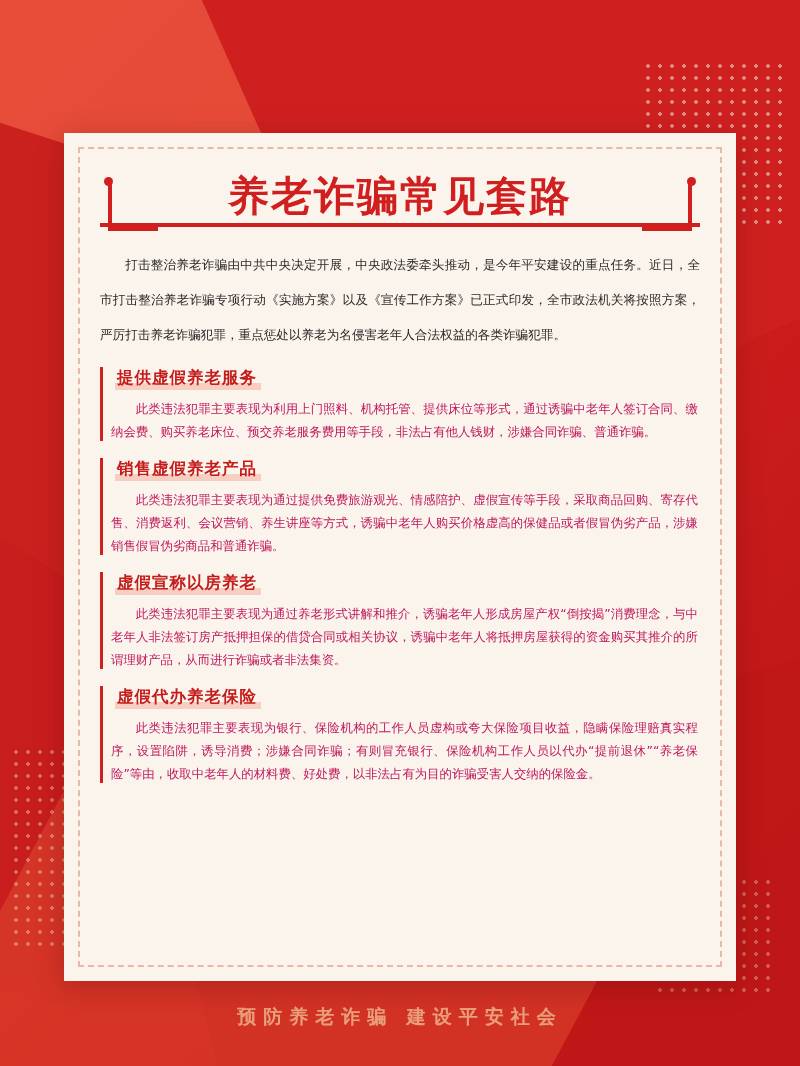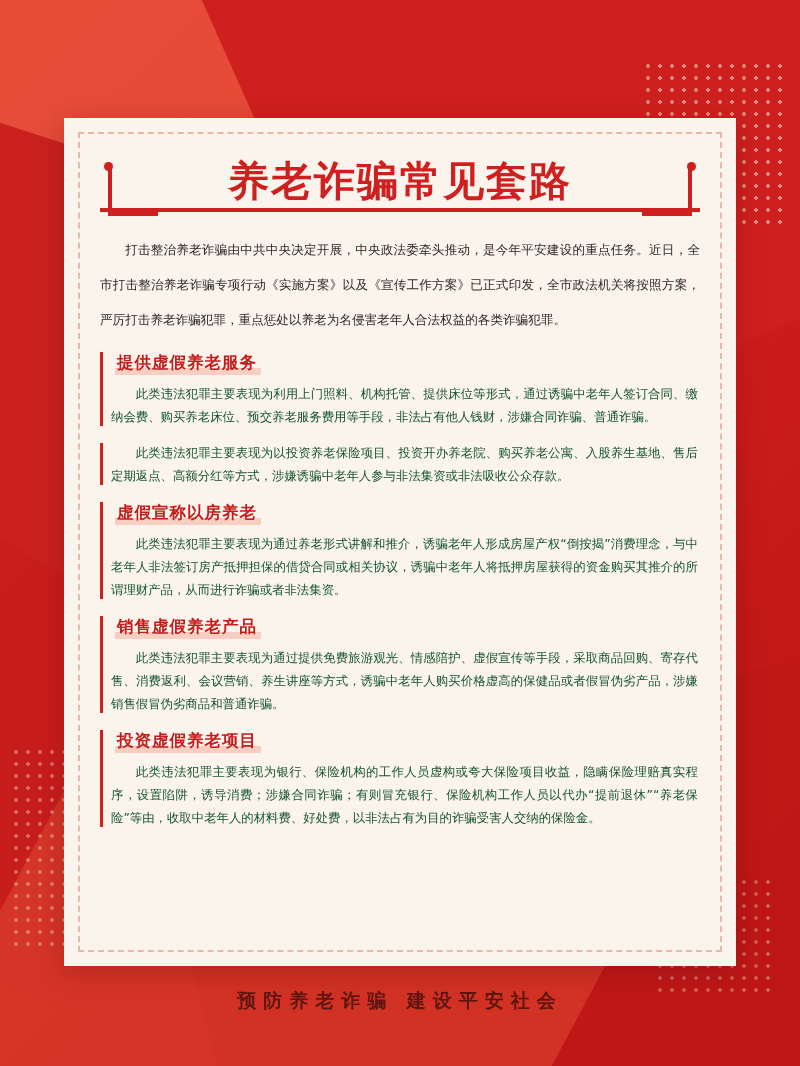--- a/index.html
+++ b/index.html
@@ -100,21 +100,21 @@
     bottom: 70px;
     width: 120px;
     height: 120px;
     opacity: 0.35;
   }
 
   
   .poster {
     position: absolute;
     left: 64px;
-    top: 118px;
+    top: 133px;
     width: 672px;
     height: 848px;
     background: #fbf4ec;
     box-shadow: 0 6px 26px rgba(90, 10, 10, 0.28);
   }
   .poster-inner-border {
     position: absolute;
     left: 14px;
     top: 14px;
     right: 14px;
@@ -228,35 +228,35 @@
     right: 0;
     bottom: 2px;
     height: 7px;
     background: #f6cfc2;
     z-index: 1;
   }
   .section-body {
     margin-top: 5px;
     font-size: 12.4px;
     line-height: 23px;
-    color: #14532d;
+    color: #be185d;
     text-align: justify;
     text-indent: 2em;
     padding-right: 2px;
     font-family: "DejaVu Sans", "Liberation Sans", sans-serif;
   }
 
   
   .footer-band {
     position: absolute;
     left: 0;
     right: 0;
-    bottom: 52px;
+    bottom: 36px;
     text-align: center;
-    color: #000000;
+    color: #fef9c3;
     font-size: 19px;
     letter-spacing: 7px;
     font-weight: bold;
     opacity: 0.55;
     font-family: "DejaVu Sans", "Liberation Sans", sans-serif;
   }
 </style>
 </head>
 <body>
 
@@ -290,42 +290,41 @@
 
     <div class="section">
       <div class="section-head">
         <span class="section-highlight"></span>
         <span class="section-title">提供虚假养老服务</span>
       </div>
       <p class="section-body">此类违法犯罪主要表现为利用上门照料、机构托管、提供床位等形式，通过诱骗中老年人签订合同、缴纳会费、购买养老床位、预交养老服务费用等手段，非法占有他人钱财，涉嫌合同诈骗、普通诈骗。</p>
     </div>
 
     <div class="section">
-      <p class="section-body">此类违法犯罪主要表现为以投资养老保险项目、投资开办养老院、购买养老公寓、入股养生基地、售后定期返点、高额分红等方式，涉嫌诱骗中老年人参与非法集资或非法吸收公众存款。</p>
+    </div>
+
+    <div class="section">
+      <div class="section-head">
+        <span class="section-highlight"></span>
+        <span class="section-title">销售虚假养老产品</span>
+      </div>
+      <p class="section-body">此类违法犯罪主要表现为通过提供免费旅游观光、情感陪护、虚假宣传等手段，采取商品回购、寄存代售、消费返利、会议营销、养生讲座等方式，诱骗中老年人购买价格虚高的保健品或者假冒伪劣产品，涉嫌销售假冒伪劣商品和普通诈骗。</p>
     </div>
 
     <div class="section">
       <div class="section-head">
         <span class="section-highlight"></span>
         <span class="section-title">虚假宣称以房养老</span>
       </div>
       <p class="section-body">此类违法犯罪主要表现为通过养老形式讲解和推介，诱骗老年人形成房屋产权“倒按揭”消费理念，与中老年人非法签订房产抵押担保的借贷合同或相关协议，诱骗中老年人将抵押房屋获得的资金购买其推介的所谓理财产品，从而进行诈骗或者非法集资。</p>
     </div>
 
     <div class="section">
       <div class="section-head">
         <span class="section-highlight"></span>
-        <span class="section-title">销售虚假养老产品</span>
-      </div>
-      <p class="section-body">此类违法犯罪主要表现为通过提供免费旅游观光、情感陪护、虚假宣传等手段，采取商品回购、寄存代售、消费返利、会议营销、养生讲座等方式，诱骗中老年人购买价格虚高的保健品或者假冒伪劣产品，涉嫌销售假冒伪劣商品和普通诈骗。</p>
-    </div>
-
-    <div class="section">
-      <div class="section-head">
-        <span class="section-highlight"></span>
-        <span class="section-title">投资虚假养老项目</span>
+        <span class="section-title">虚假代办养老保险</span>
       </div>
       <p class="section-body">此类违法犯罪主要表现为银行、保险机构的工作人员虚构或夸大保险项目收益，隐瞒保险理赔真实程序，设置陷阱，诱导消费；涉嫌合同诈骗；有则冒充银行、保险机构工作人员以代办“提前退休”“养老保险”等由，收取中老年人的材料费、好处费，以非法占有为目的诈骗受害人交纳的保险金。</p>
     </div>
 
 
   </div>
 </div>
 
 </body></html>

